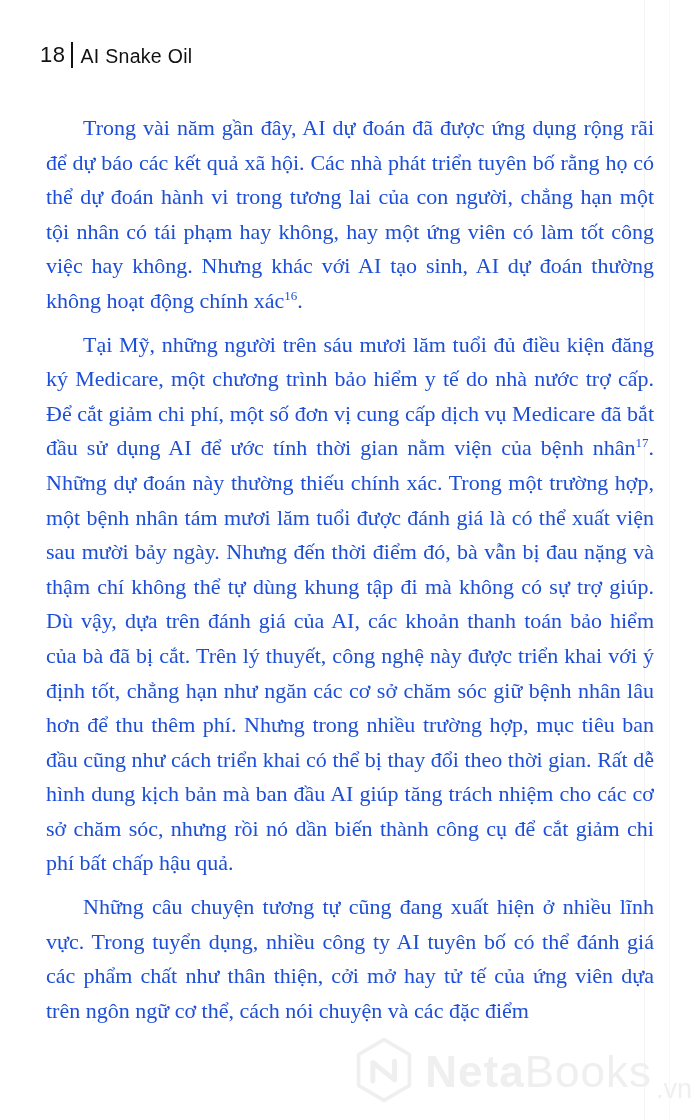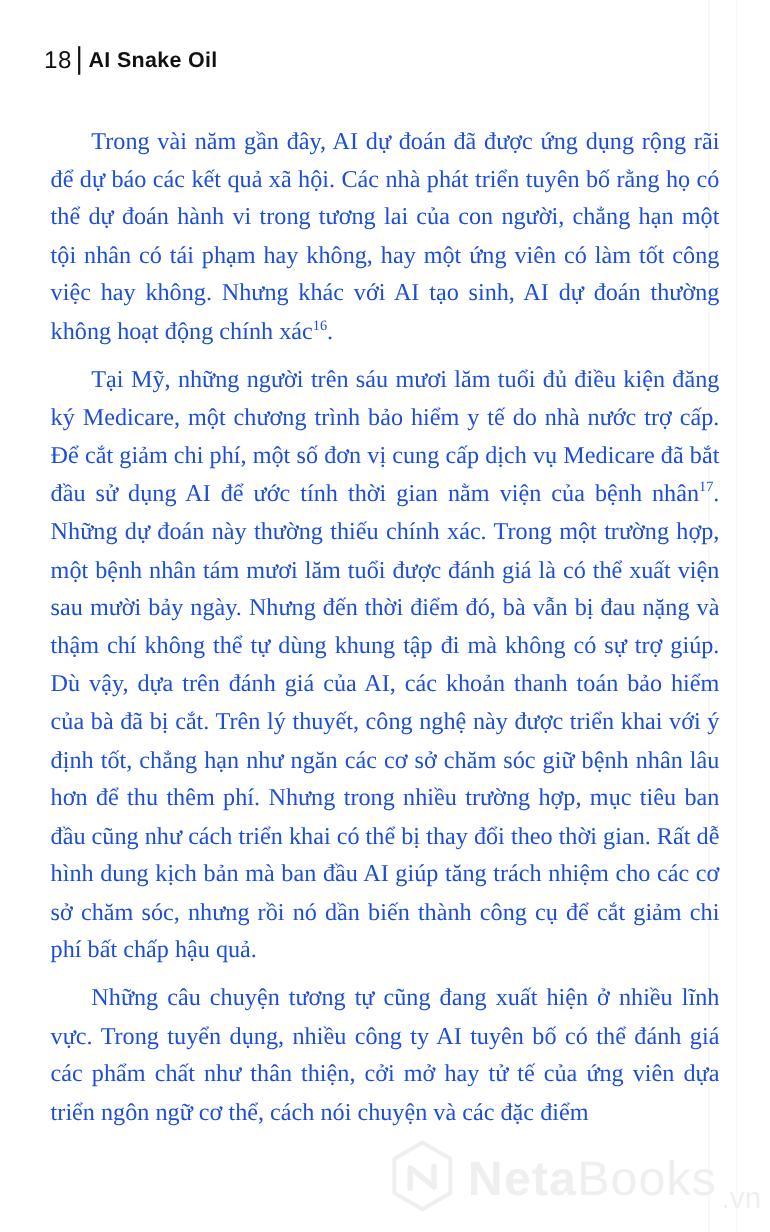--- a/index.html
+++ b/index.html
@@ -22,38 +22,38 @@
   }
   .scan-line.inner { right: 55px; background: #f3f3f3; }
   .scan-line.outer { right: 30px; background: #f8f8f8; }
 
   
   .page-header {
     position: absolute;
     top: 42px;
     left: 40px;
     display: flex;
-    align-items: center;
+    align-items: flex-end;
     color: #111111;
     font-family: "Liberation Sans", sans-serif;
   }
   .page-number {
     font-size: 22px;
     font-weight: 500;
     letter-spacing: 0.5px;
   }
   .header-divider {
     width: 2px;
     height: 26px;
     background: #111111;
     margin: 0 7px 0 6px;
   }
   .running-title {
     font-size: 19.5px;
-    font-weight: 700;
+    font-weight: 400;
     letter-spacing: 0.3px;
   }
 
   
   .page-body {
     position: absolute;
     top: 111px;
     left: 46px;
     width: 608px;
     color: #1d4ed8;
@@ -109,21 +109,21 @@
   <span class="page-number">18</span>
   <span class="header-divider"></span>
   <span class="running-title">AI Snake Oil</span>
 </div>
 
 <div class="page-body">
   <p class="para"><span>Trong vài năm gần đây, AI dự đoán đã được ứng dụng rộng rãi để dự báo các kết quả xã hội. Các nhà phát triển tuyên bố rằng họ có thể dự đoán hành vi trong tương lai của con người, chẳng hạn một tội nhân có tái phạm hay không, hay một ứng viên có làm tốt công việc hay không. Nhưng khác với AI tạo sinh, AI dự đoán thường không hoạt động chính xác</span><sup>16</sup><span>.</span></p>
 
   <p class="para"><span>Tại Mỹ, những người trên sáu mươi lăm tuổi đủ điều kiện đăng ký Medicare, một chương trình bảo hiểm y tế do nhà nước trợ cấp. Để cắt giảm chi phí, một số đơn vị cung cấp dịch vụ Medicare đã bắt đầu sử dụng AI để ước tính thời gian nằm viện của bệnh nhân</span><sup>17</sup><span>. Những dự đoán này thường thiếu chính xác. Trong một trường hợp, một bệnh nhân tám mươi lăm tuổi được đánh giá là có thể xuất viện sau mười bảy ngày. Nhưng đến thời điểm đó, bà vẫn bị đau nặng và thậm chí không thể tự dùng khung tập đi mà không có sự trợ giúp. Dù vậy, dựa trên đánh giá của AI, các khoản thanh toán bảo hiểm của bà đã bị cắt. Trên lý thuyết, công nghệ này được triển khai với ý định tốt, chẳng hạn như ngăn các cơ sở chăm sóc giữ bệnh nhân lâu hơn để thu thêm phí. Nhưng trong nhiều trường hợp, mục tiêu ban đầu cũng như cách triển khai có thể bị thay đổi theo thời gian. Rất dễ hình dung kịch bản mà ban đầu AI giúp tăng trách nhiệm cho các cơ sở chăm sóc, nhưng rồi nó dần biến thành công cụ để cắt giảm chi phí bất chấp hậu quả.</span></p>
 
-  <p class="para"><span>Những câu chuyện tương tự cũng đang xuất hiện ở nhiều lĩnh vực. Trong tuyển dụng, nhiều công ty AI tuyên bố có thể đánh giá các phẩm chất như thân thiện, cởi mở hay tử tế của ứng viên dựa triển ngôn ngữ cơ thể, cách nói chuyện và các đặc điểm</span></p>
+  <p class="para"><span>Những câu chuyện tương tự cũng đang xuất hiện ở nhiều lĩnh vực. Trong tuyển dụng, nhiều công ty AI tuyên bố có thể đánh giá các phẩm chất như thân thiện, cởi mở hay tử tế của ứng viên dựa trên ngôn ngữ cơ thể, cách nói chuyện và các đặc điểm</span></p>
 </div>
 
 <div class="watermark">
   <span class="logo-badge">
     <svg width="62" height="68" viewBox="0 0 100 108" fill="none">
       <polygon points="50,5 91,29 91,79 50,103 9,79 9,29" stroke="#efefef" stroke-width="6" fill="none" stroke-linejoin="round"></polygon>
       <path d="M32 72 L32 42 L67 70 L67 40" stroke="#efefef" stroke-width="8" fill="none" stroke-linecap="round" stroke-linejoin="round"></path>
     </svg>
   </span>
   <span class="wm-brand"><span class="bold">Neta</span><span class="light">Books</span></span>

